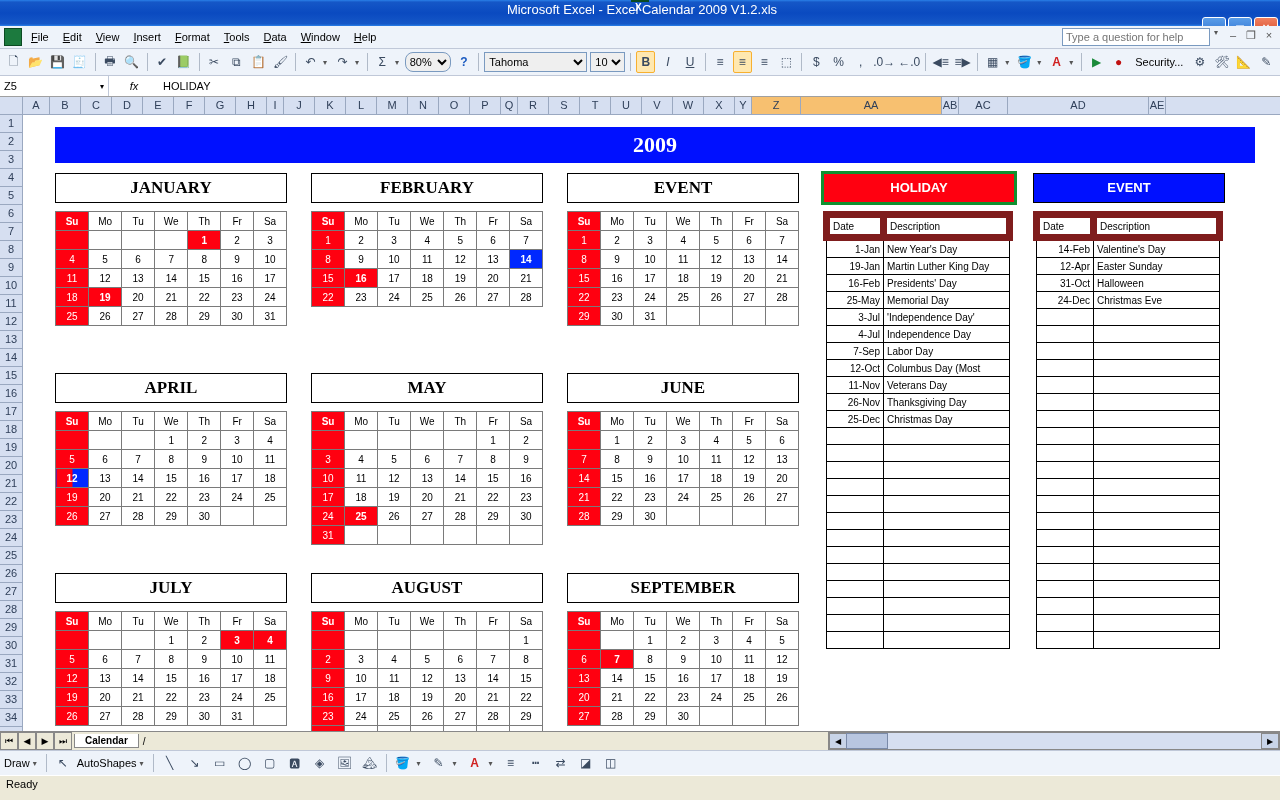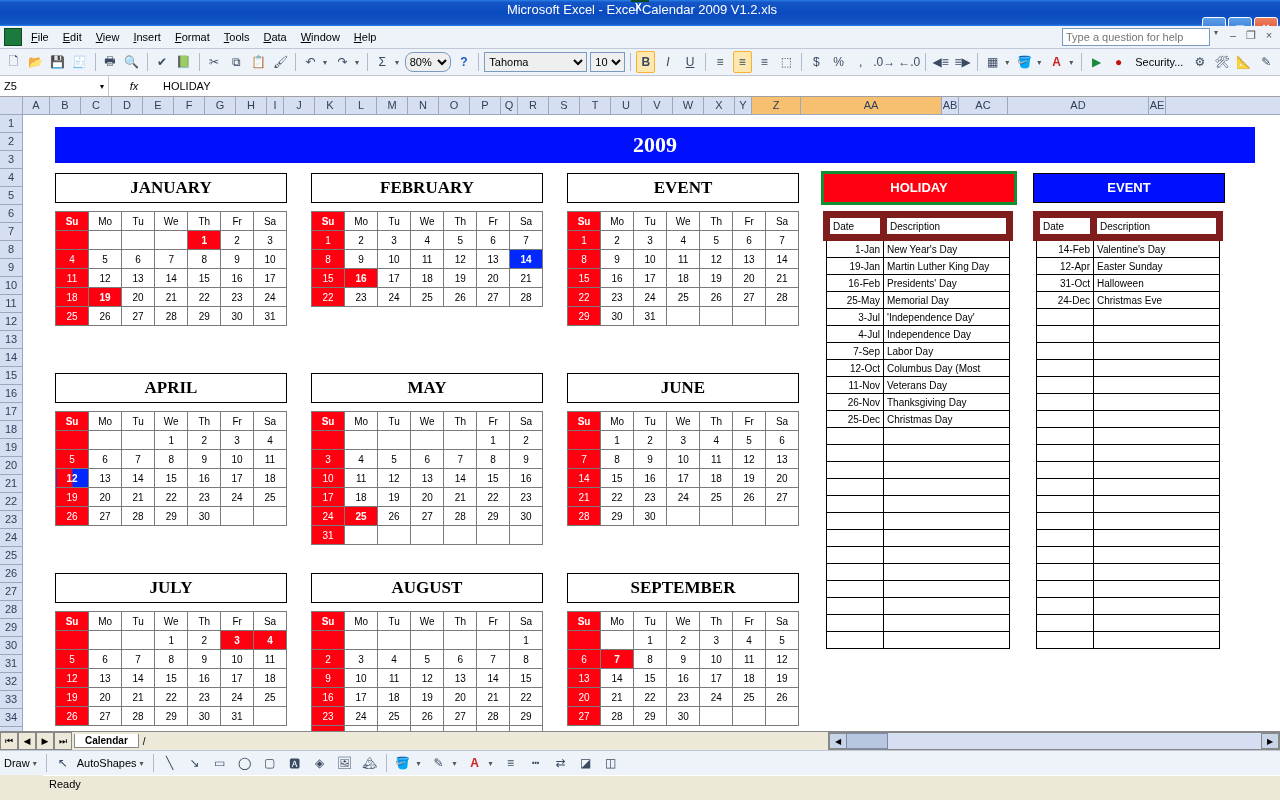--- a/index.html
+++ b/index.html
@@ -66,21 +66,21 @@
 .tabrow{height:18px;background:#ece9d8;border-top:1px solid #888;display:flex;align-items:center;font-size:10px;}
 .tabrow .nav{display:flex;}
 .tabrow .nav div{width:16px;height:16px;border:1px solid #888;background:#ece9d8;display:flex;align-items:center;justify-content:center;font-size:9px;}
 .tabrow .tab{background:#fff;border:1px solid #888;border-top:none;padding:1px 10px;margin-left:2px;font-weight:bold;}
 .tabrow .scroll{margin-left:auto;height:16px;width:450px;background:#d6dff1;border:1px solid #888;position:relative;}
 .tabrow .scroll .thumb{position:absolute;left:0;top:0;bottom:0;width:40px;background:#b8c6e0;border:1px solid #7a8aa8;}
 .tabrow .scroll .ar{width:16px;position:absolute;top:0;bottom:0;background:#c8d4e8;border:1px solid #888;display:flex;align-items:center;justify-content:center;font-size:8px;}
 
 .drawbar{height:24px;background:#eef3fa;border-top:1px solid #c0c8d8;display:flex;align-items:center;padding:0 4px;gap:3px;font-size:11px;}
 
-.status{height:20px;background:#ece9d8;border-top:1px solid #fff;padding:2px 6px;font-size:11px;margin-left:43px;}
+.status{height:20px;background:#ece9d8;border-top:1px solid #fff;padding:2px 6px;font-size:11px;}
 .app{display:flex;flex-direction:column;height:800px;width:1280px;}
 </style>
 </head>
 <body>
 
 <div class="app">
 
  <div class="titlebar">
   <span class="icon"></span>
   <span>Microsoft Excel - Excel Calendar 2009 V1.2.xls</span>

